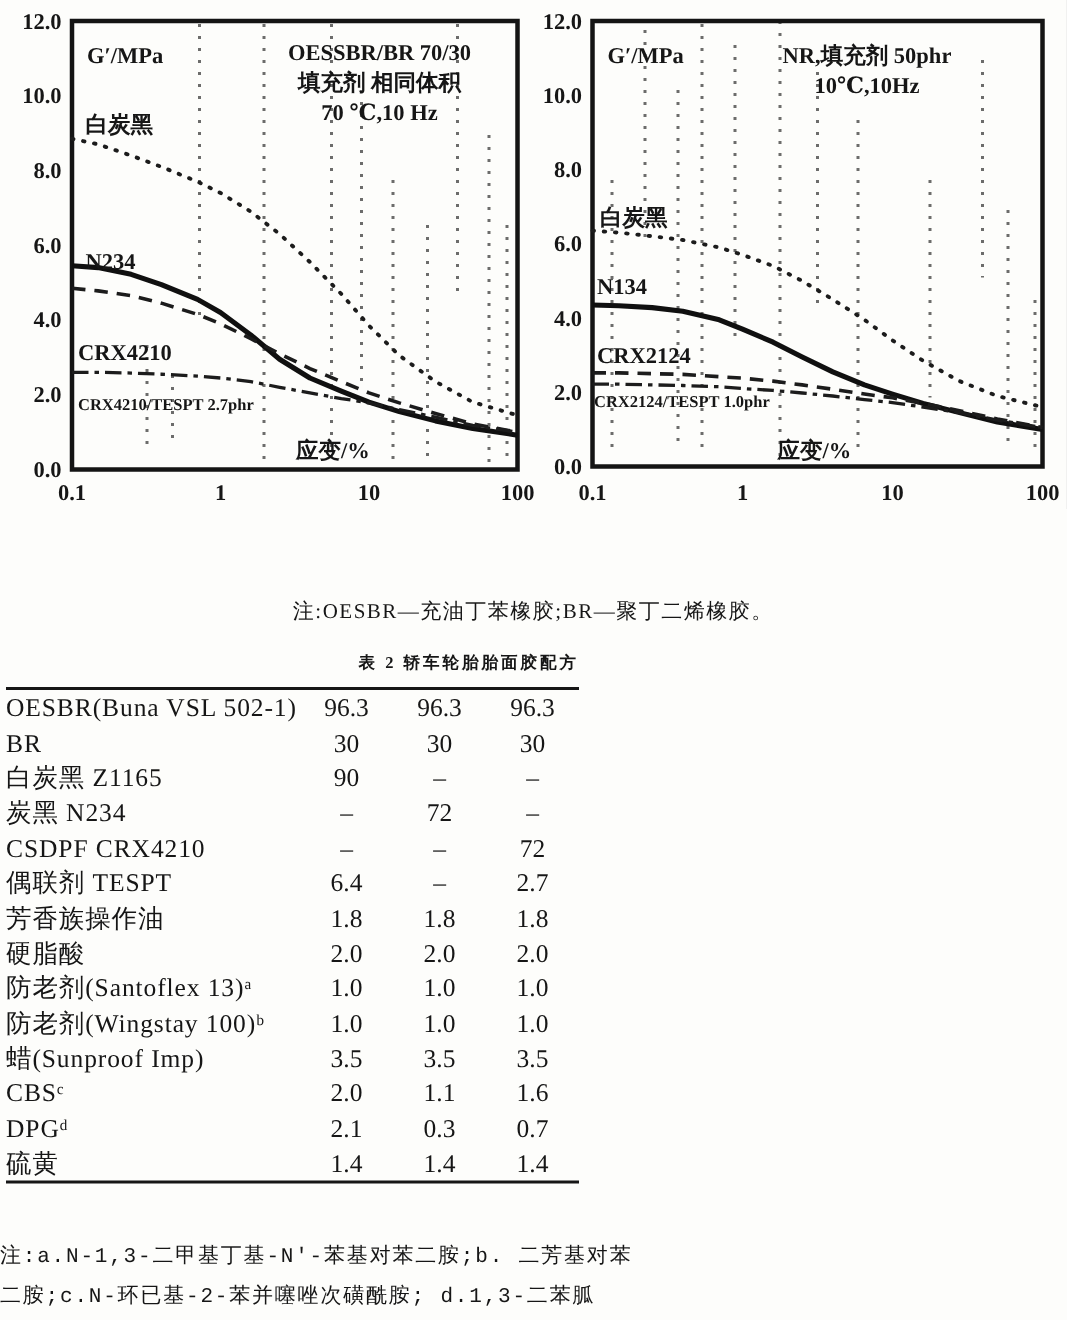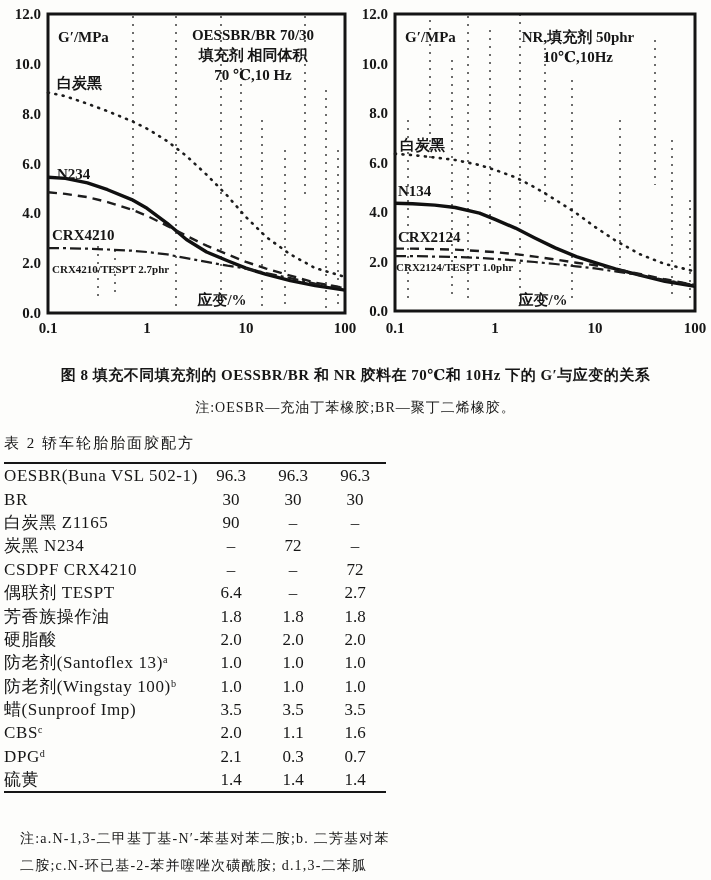--- a/index.html
+++ b/index.html
@@ -13,28 +13,28 @@
   .s-dotted{fill:none;stroke:#1c1c1c;stroke-width:2.6;stroke-dasharray:1 6.5;stroke-linecap:round;}
   .s-solid{fill:none;stroke:#101010;stroke-width:3.4;stroke-linejoin:round;}
   .s-dashed{fill:none;stroke:#1c1c1c;stroke-width:2.4;stroke-dasharray:9 6;}
   .s-dashdot{fill:none;stroke:#1c1c1c;stroke-width:2.2;stroke-dasharray:11 4 3 4;}
   .noise{fill:none;stroke:#2d2d2d;stroke-width:2;stroke-dasharray:2 6;opacity:.7;}
   .cap1{position:absolute;top:366px;left:0;width:711px;text-align:center;
         font-weight:bold;font-size:15px;letter-spacing:.5px;}
   .cap2{position:absolute;top:399px;left:0;width:711px;text-align:center;
         font-size:14px;letter-spacing:1px;}
   .tbl{position:absolute;left:4px;top:434px;width:382px;}
-  .tbl-title{text-align:left;font-weight:normal;font-size:15px;letter-spacing:2px;margin:0 0 9px 0;}
+  .tbl-title{text-align:right;font-weight:bold;font-size:11px;letter-spacing:2px;margin:0 0 9px 0;}
   table.formula{width:100%;border-collapse:collapse;
         border-top:2px solid #161616;border-bottom:2px solid #161616;}
   table.formula td{font-size:17px;padding:0;height:23.4px;line-height:1;vertical-align:middle;}
   td.lbl{text-align:left;letter-spacing:.6px;white-space:nowrap;}
   td.val{text-align:center;width:62px;}
-  .footnote{position:absolute;left:20px;top:825px;width:480px;
-        font-size:14px;line-height:27px;letter-spacing:1.2px;}
+  .footnote{position:absolute;left:0;top:825px;width:480px;
+        font-size:14px;line-height:27px;letter-spacing:1.2px;font-family:Liberation Mono, monospace;}
 </style>
 </head>
 <body>
 
 <div class="page">
 
   <svg id="figure" width="711" height="348" viewBox="0 0 711 348">
       <path d="M133 16 V210" class="noise"></path>
       <path d="M176 16 V308" class="noise"></path>
       <path d="M221 16 V305" class="noise"></path>
@@ -102,21 +102,20 @@
       <polyline points="395.0,153.8 412.6,155.1 434.8,157.5 455.2,160.0 479.5,165.0 495.0,169.9 515.4,177.3 534.8,187.3 555.2,199.6 576.3,213.2 595.0,226.9 615.4,240.5 639.7,254.1 664.9,264.0 695.0,271.4" class="s-dotted"></polyline>
       <text x="400" y="150" font-size="15" font-weight="bold" text-anchor="start">白炭黑</text>
       <polyline points="395.0,203.3 412.6,203.8 434.8,205.1 455.2,207.5 479.5,213.2 495.0,219.4 515.4,228.1 534.8,238.0 555.2,247.9 576.3,256.6 595.0,262.7 615.4,268.9 639.7,275.1 664.9,281.3 695.0,286.3" class="s-solid"></polyline>
       <text x="398" y="196" font-size="15" font-weight="bold" text-anchor="start">N134</text>
       <polyline points="395.0,248.6 412.6,248.6 434.8,249.1 455.2,249.6 479.5,251.1 495.0,252.1 515.4,254.1 534.8,256.6 555.2,259.5 576.3,262.7 595.0,265.2 615.4,268.9 639.7,273.9 664.9,279.3 695.0,285.0" class="s-dashed"></polyline>
       <text x="398" y="242" font-size="15" font-weight="bold" text-anchor="start">CRX2124</text>
       <polyline points="395.0,256.1 412.6,256.1 434.8,256.6 455.2,257.0 479.5,257.8 495.0,259.0 515.4,260.3 534.8,262.0 555.2,264.0 576.3,266.4 595.0,268.4 615.4,271.4 639.7,275.1 664.9,280.1 695.0,285.0" class="s-dashdot"></polyline>
       <text x="396" y="271" font-size="11" font-weight="bold" text-anchor="start">CRX2124/TESPT  1.0phr</text>
     </svg>
 
-  <div class="cap1">图 8  填充不同填充剂的 OESSBR/BR 和 NR 胶料在 70℃和 10Hz 下的 G′与应变的关系</div>
   <div class="cap2">注:OESBR—充油丁苯橡胶;BR—聚丁二烯橡胶。</div>
 
   <div class="tbl">
     <div class="tbl-title">表 2  轿车轮胎胎面胶配方</div>
     <table class="formula">
       <tbody>
           <tr>
             <td class="lbl">OESBR(Buna VSL 502-1)</td>
             <td class="val">96.3</td>
             <td class="val">96.3</td>

